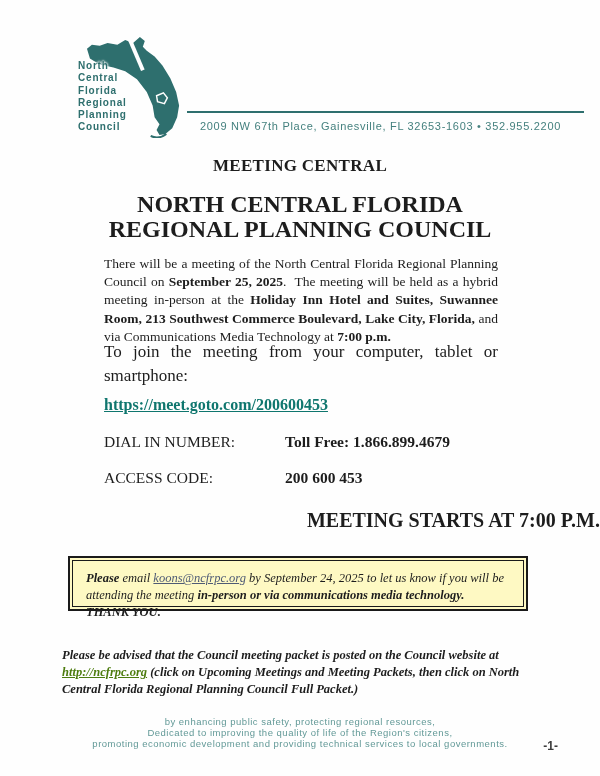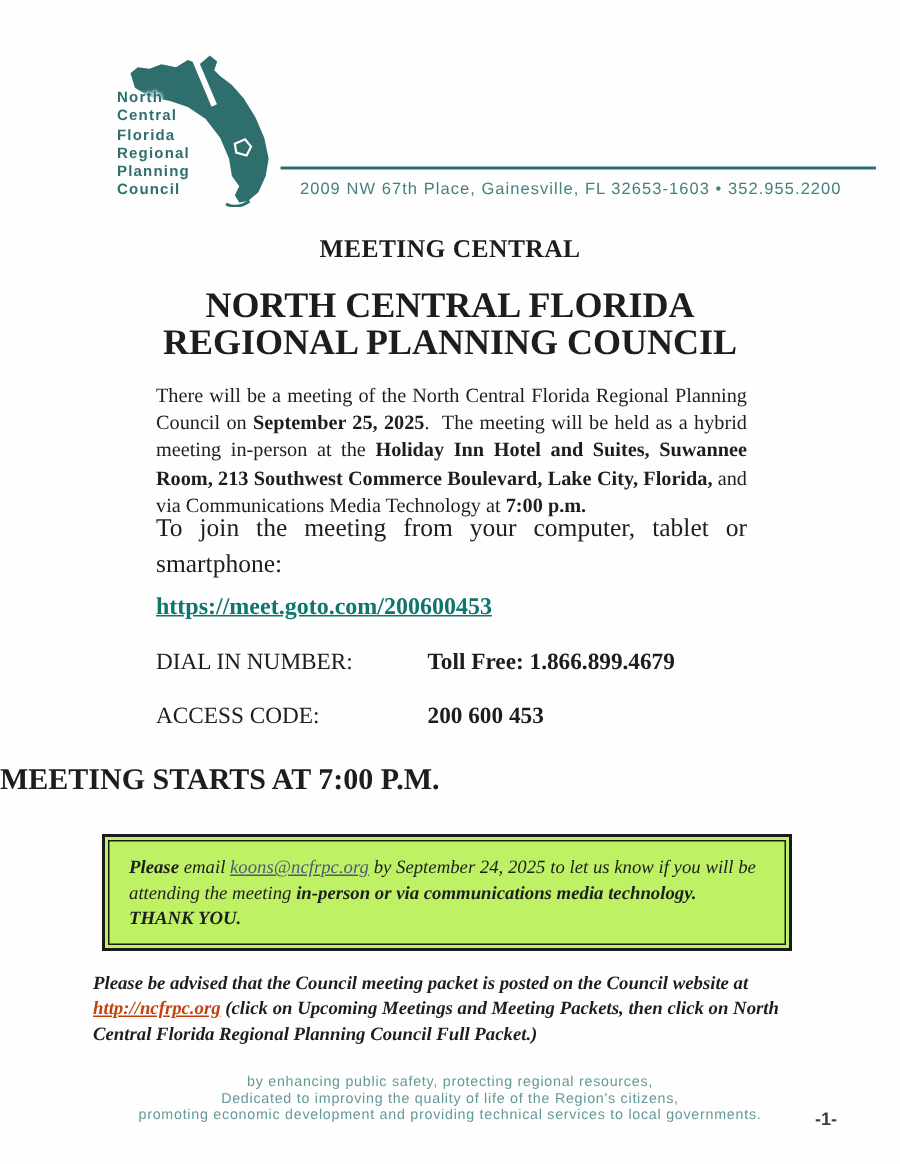--- a/index.html
+++ b/index.html
@@ -22,38 +22,38 @@
     font-family:"Liberation Sans","DejaVu Sans",sans-serif;font-size:11px;
     letter-spacing:0.7px;color:#44807e;}
   
   .meeting-notice{position:absolute;left:0;top:156px;width:100%;text-align:center;
     font-weight:bold;font-size:17px;letter-spacing:0.3px;}
   .org-title{position:absolute;left:0;top:192px;width:100%;text-align:center;
     font-weight:bold;font-size:24px;line-height:24.5px;}
   
   .rich{white-space:pre-wrap;}
   .b{font-weight:bold;}
-  .lk{color:#c2410c;text-decoration:underline;}
+  .lk{color:#4d7c0f;text-decoration:underline;}
   .em{color:#4f5b75;text-decoration:underline;}
   .intro{position:absolute;left:104px;top:255px;width:394px;margin:0;
     font-size:13.5px;line-height:18.2px;text-align:justify;}
   .join{position:absolute;left:104px;top:340px;width:394px;margin:0;
     font-size:17px;line-height:23.5px;text-align:justify;}
   .goto-link{position:absolute;left:104px;top:396px;font-size:16px;font-weight:bold;
     color:#0f766e;text-decoration:underline;cursor:pointer;}
   .info-row{position:absolute;left:104px;font-size:15.5px;}
   .row-dial{top:433px;}
   .row-access{top:469px;}
   .info-label{display:inline-block;width:181px;}
   .info-value{font-weight:bold;}
-  .starts{position:absolute;left:0;top:509px;width:100%;text-align:left;
+  .starts{position:absolute;left:0;top:509px;width:100%;text-align:right;
     font-weight:bold;font-size:20px;}
   
-  .rsvp-box{position:absolute;left:68px;top:556px;width:460px;height:78px;
-    box-sizing:border-box;border:2.5px solid #1a1a1a;padding:2px;background:#bef264;}
+  .rsvp-box{position:absolute;left:68px;top:556px;width:460px;height:55px;
+    box-sizing:border-box;border:2.5px solid #1a1a1a;padding:2px;background:#fef9c3;}
   .rsvp-inner{box-sizing:border-box;width:100%;height:100%;border:1px solid #1a1a1a;
     padding:9px 13px;}
   .rsvp-text{margin:0;font-style:italic;font-size:12.5px;line-height:17px;}
   
   .packet-note{position:absolute;left:62px;top:647px;width:478px;margin:0;
     font-style:italic;font-weight:bold;font-size:12.5px;line-height:17px;}
   .packet-note .lk{font-weight:bold;}
   
   .footer{position:absolute;left:0;top:716px;width:100%;text-align:center;
     font-family:"Liberation Sans","DejaVu Sans",sans-serif;font-size:9.5px;

